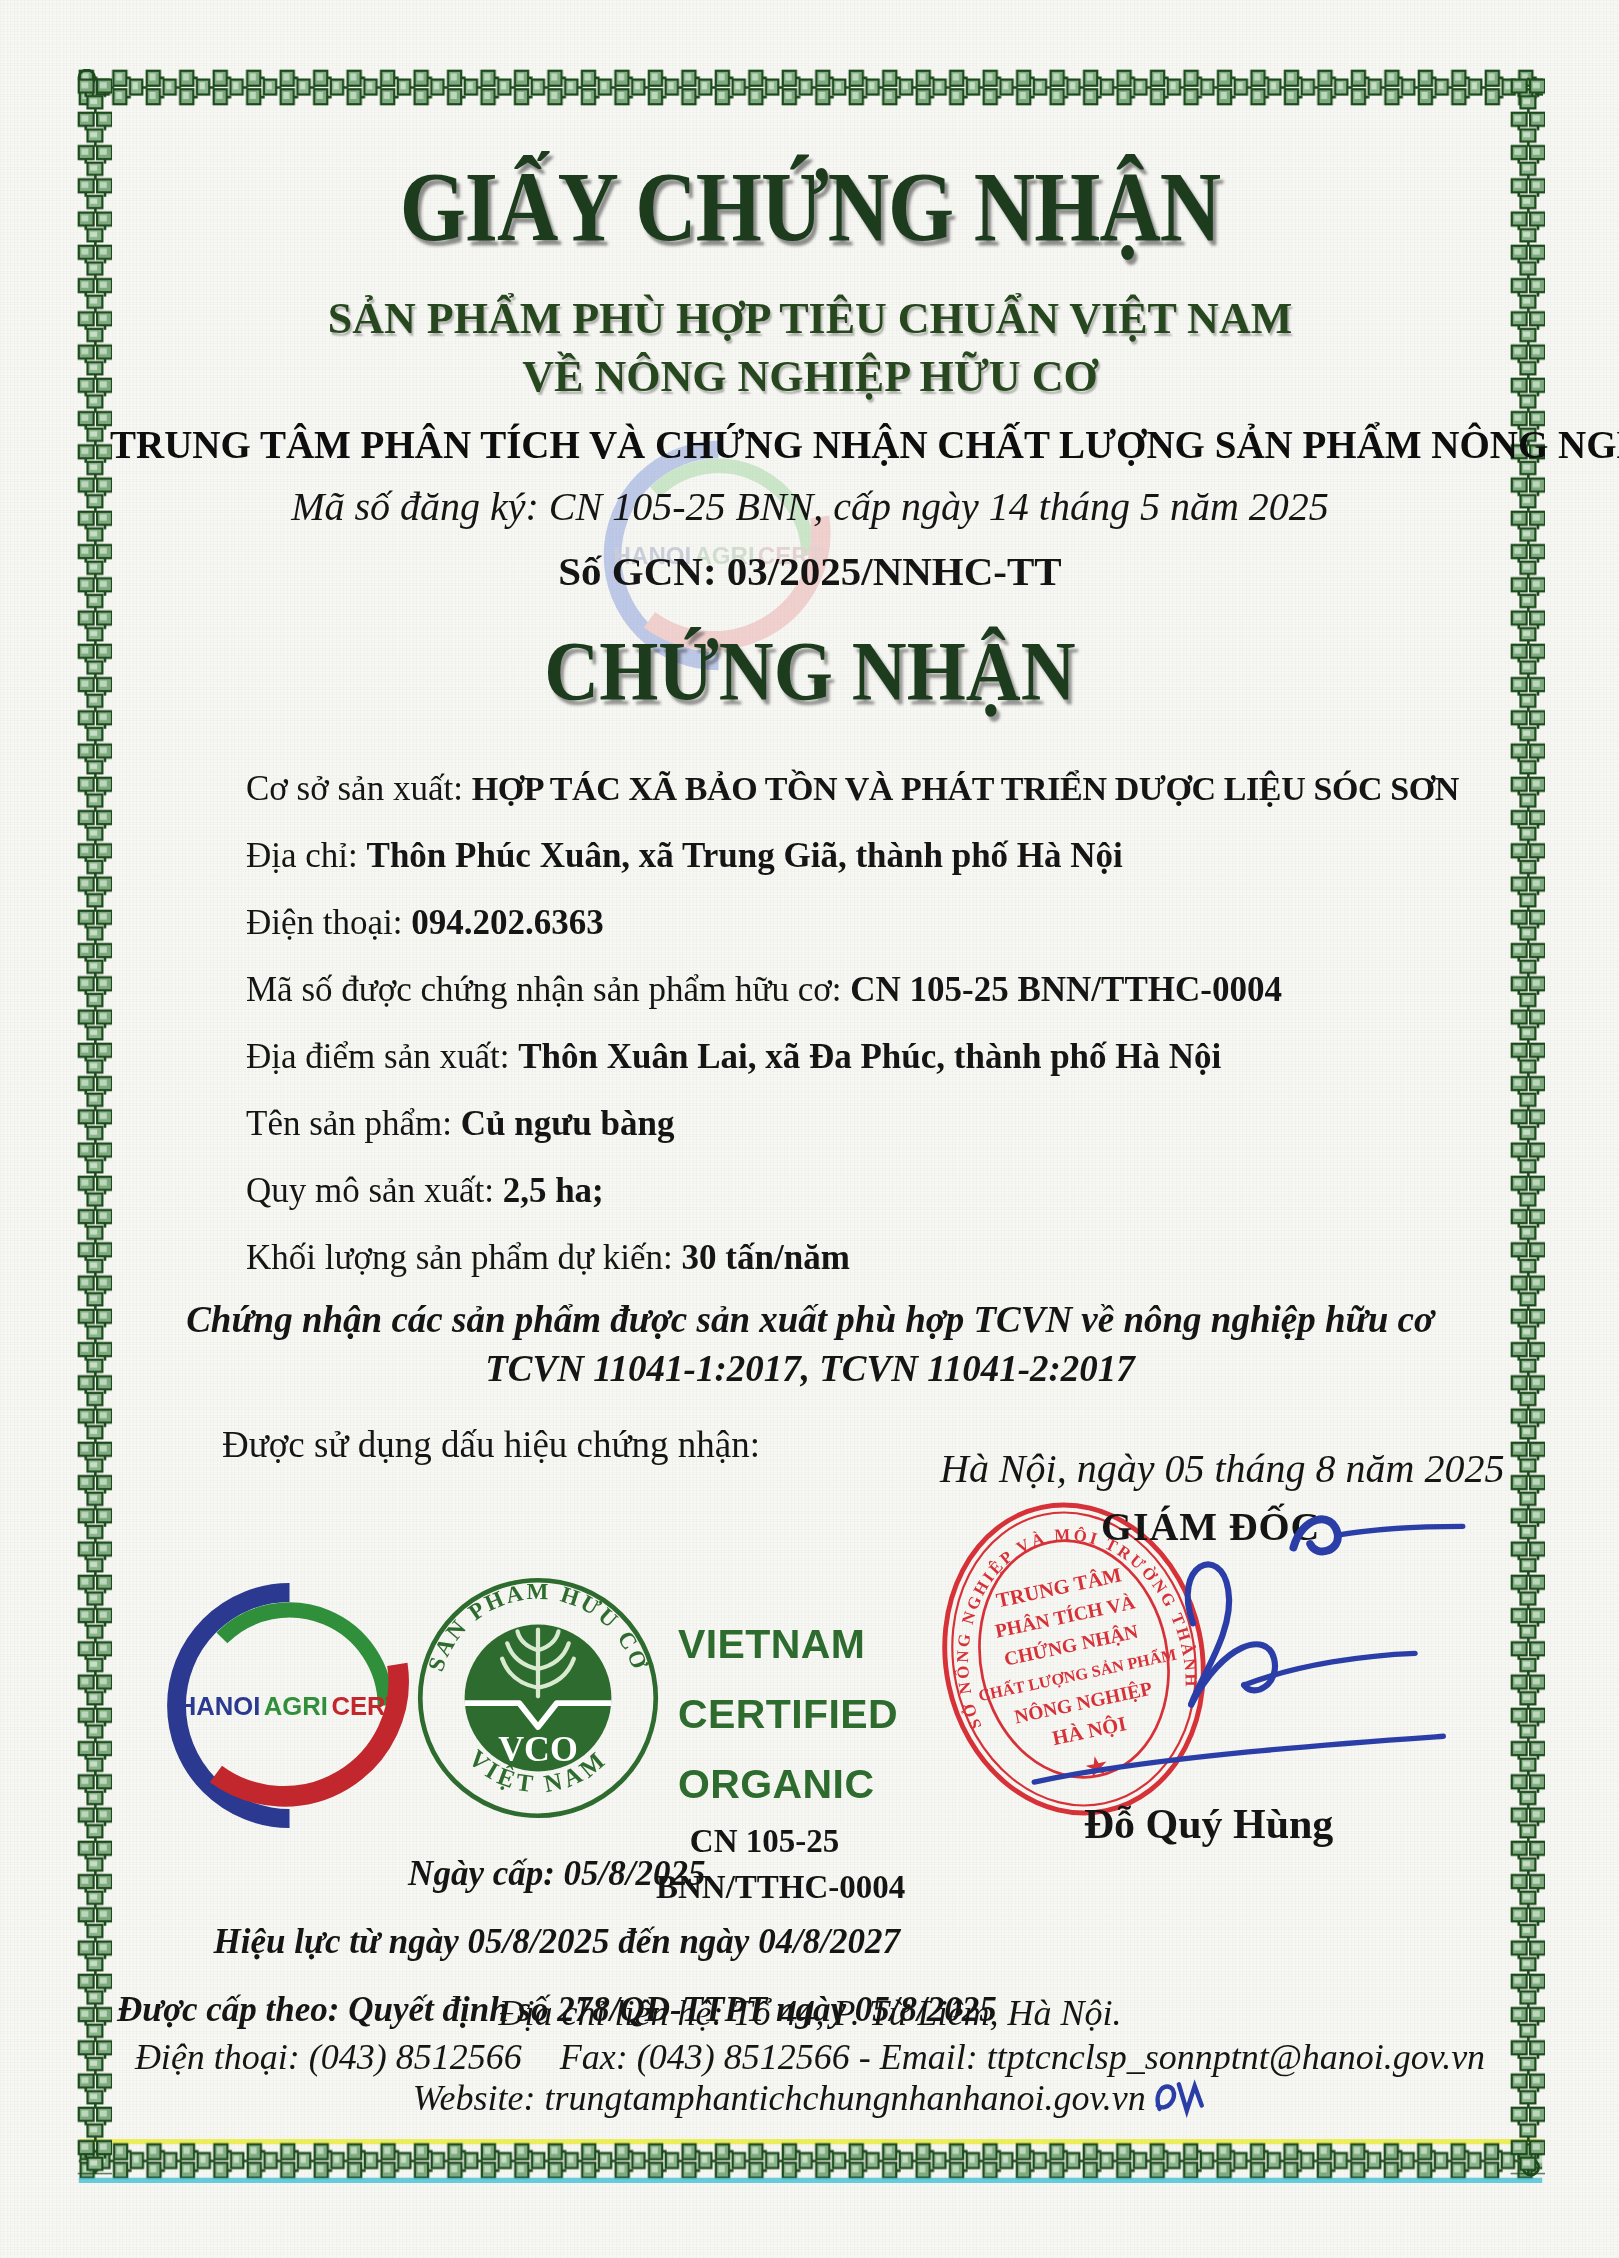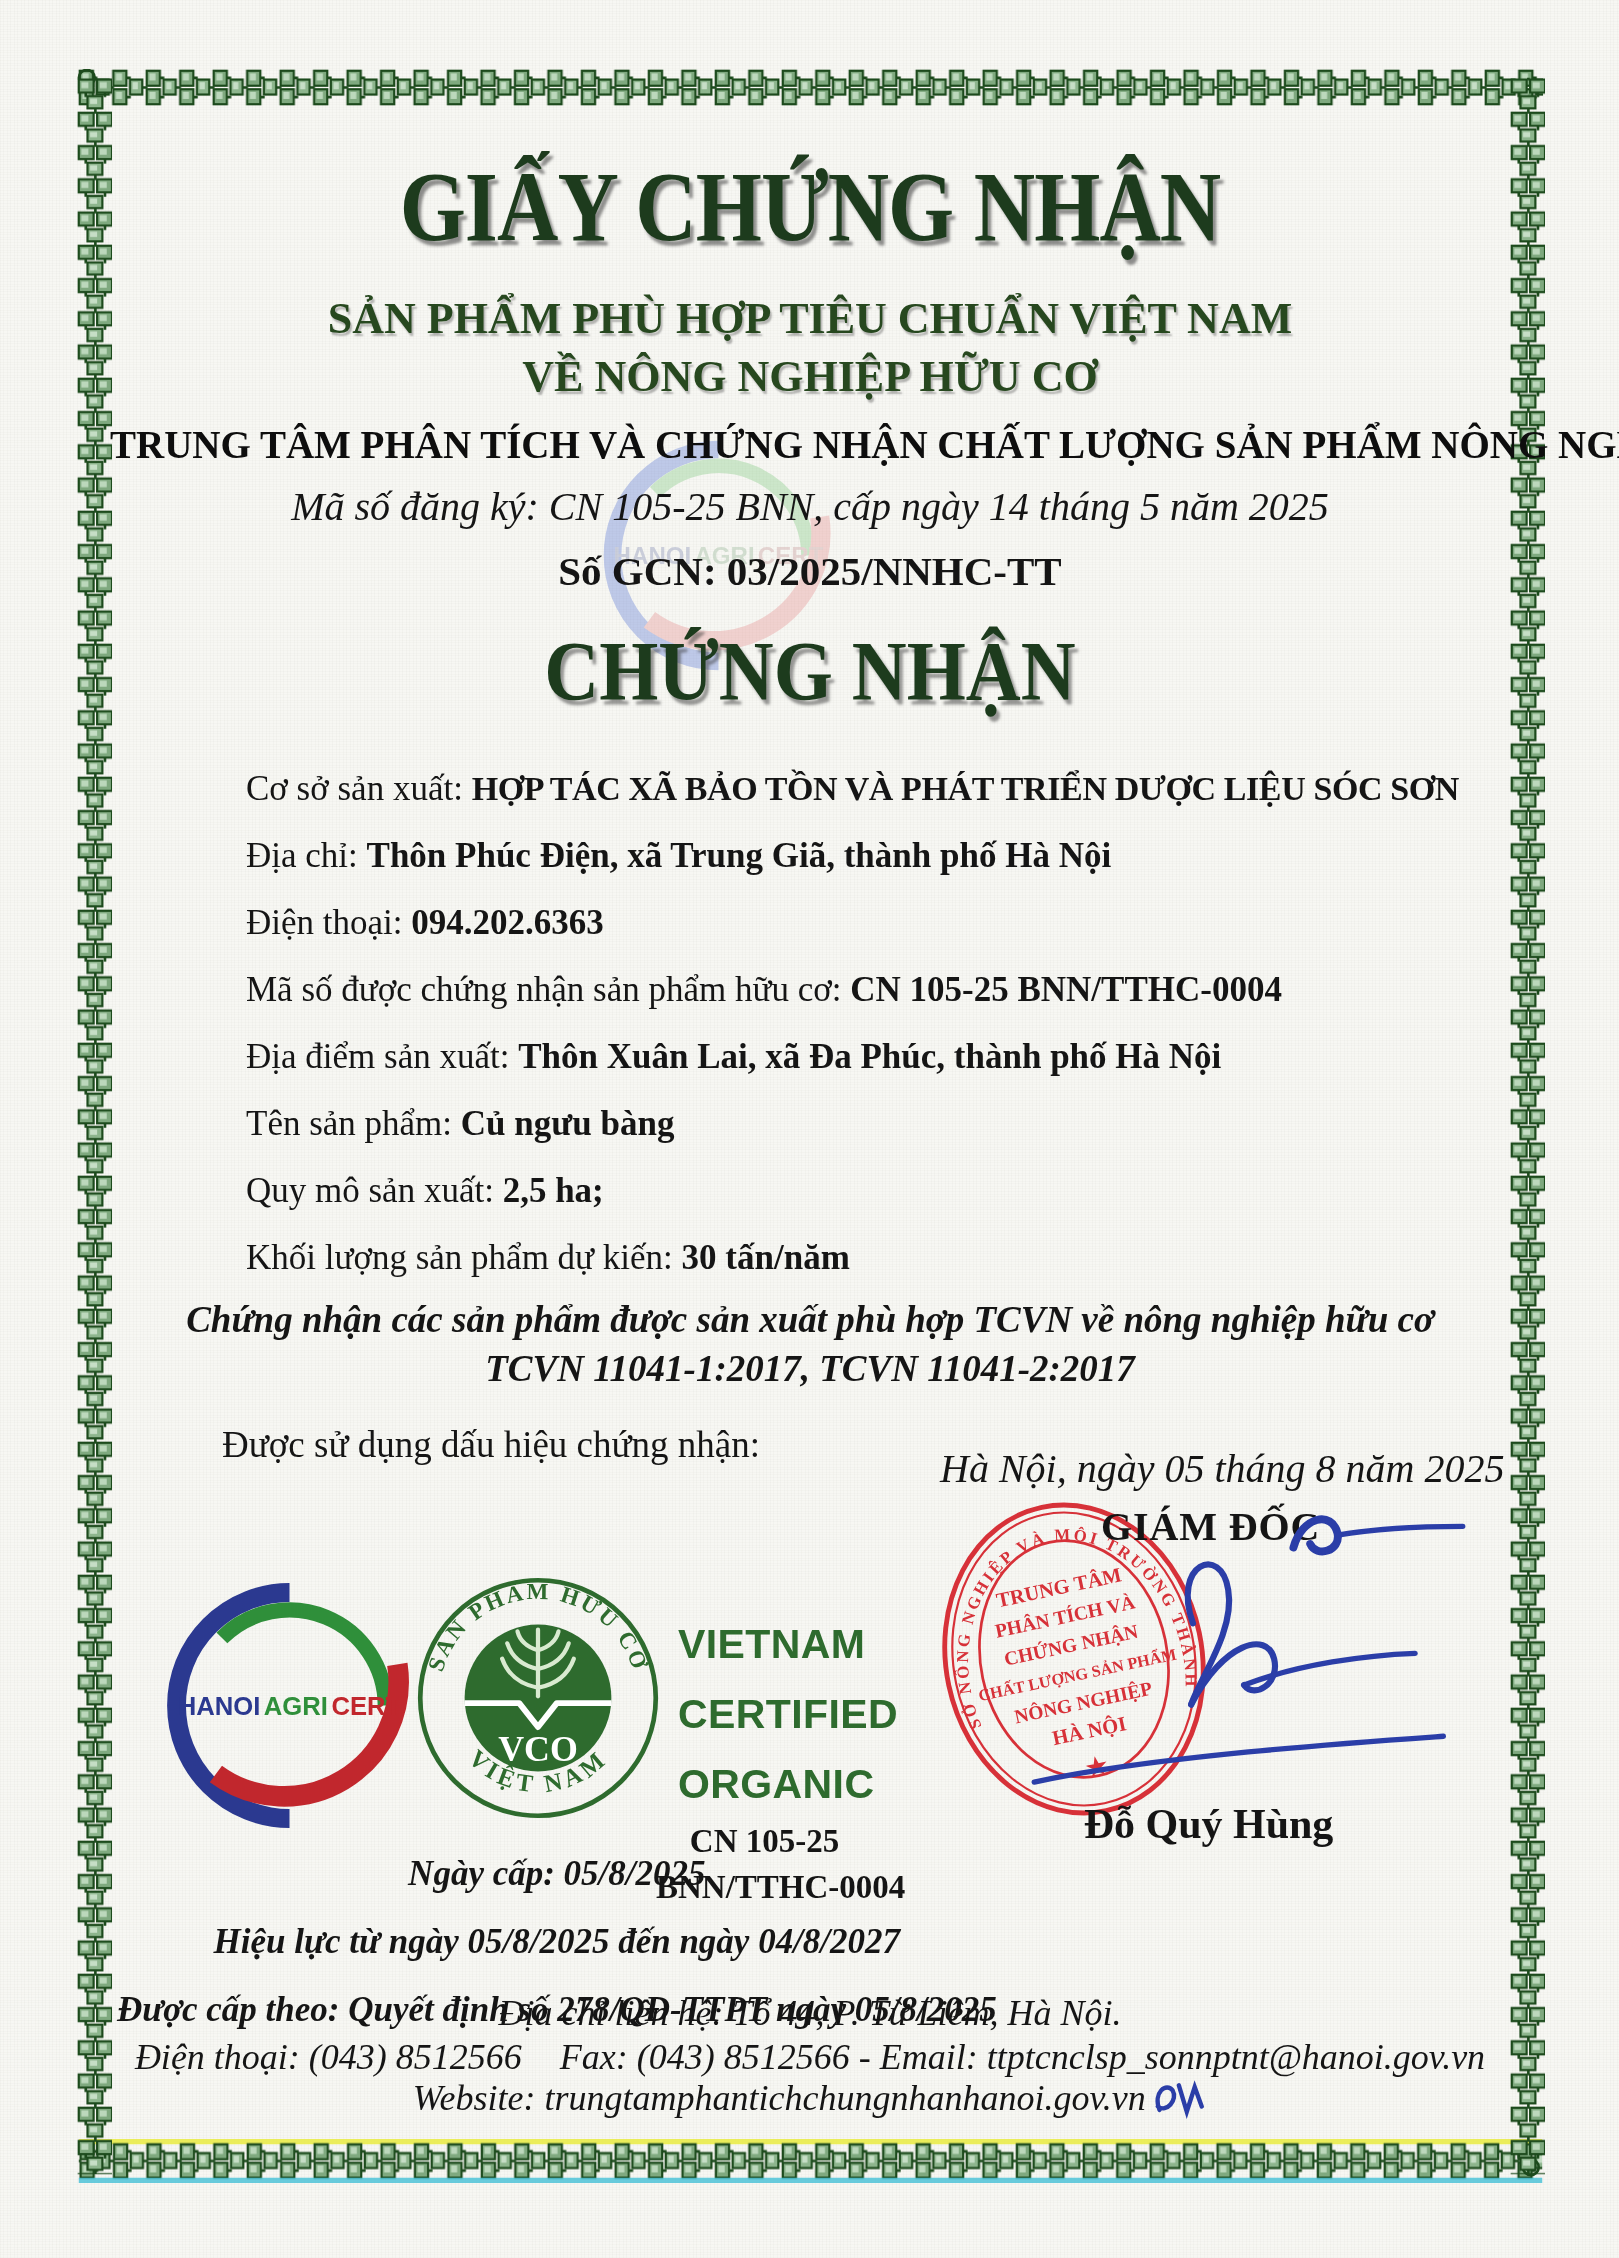--- a/index.html
+++ b/index.html
@@ -46,21 +46,21 @@
     font-family:"Liberation Sans","DejaVu Sans",sans-serif;letter-spacing:0.4px;}
   .organic-code{left:656px;width:217px;text-align:center;font-size:33px;font-weight:bold;white-space:nowrap;}
   .code1{top:1823px;}
   .code2{top:1869px;}
   .issuance{top:1840px;left:117px;font-size:35px;font-weight:bold;font-style:italic;line-height:68px;white-space:nowrap;text-align:center;}
   .footer-line{left:110px;right:110px;text-align:center;font-size:36px;font-style:italic;white-space:nowrap;}
   .f1{top:1992px;}
   .f2{top:2036px;}
   .f3{top:2077px;}
   .phone-row{display:flex;justify-content:center;gap:38px;}
-  .web-wrap{display:inline-flex;align-items:flex-end;gap:3.5px;}
+  .web-wrap{display:inline-flex;align-items:flex-start;gap:3.5px;}
   .watermark{opacity:.40;z-index:0;}
   .seal{z-index:4;opacity:.93;}
   .sig{z-index:7;}
   .logo{z-index:3;}
   .txtlayer{z-index:2;}
   svg text{font-family:"Liberation Serif","DejaVu Serif",serif;}
   svg .sans{font-family:"Liberation Sans","DejaVu Sans",sans-serif;}
 </style>
 </head>
 <body>
@@ -143,21 +143,21 @@
   <div class="abs ctr title txtlayer">GIẤY CHỨNG NHẬN</div>
   <div class="abs ctr subtitle sub1 txtlayer">SẢN PHẨM PHÙ HỢP TIÊU CHUẨN VIỆT NAM</div>
   <div class="abs ctr subtitle sub2 txtlayer">VỀ NÔNG NGHIỆP HỮU CƠ</div>
   <div class="abs ctr issuer txtlayer">TRUNG TÂM PHÂN TÍCH VÀ CHỨNG NHẬN CHẤT LƯỢNG SẢN PHẨM NÔNG NGHIỆP</div>
   <div class="abs ctr regline txtlayer">Mã số đăng ký: CN 105-25 BNN, cấp ngày 14 tháng 5 năm 2025</div>
   <div class="abs ctr gcnline txtlayer">Số GCN: 03/2025/NNHC-TT</div>
   <div class="abs ctr certify txtlayer">CHỨNG NHẬN</div>
 
   <div class="abs bodyrows txtlayer">
     <div class="brow r0"><span class="lbl">Cơ sở sản xuất: </span><span class="val">HỢP TÁC XÃ BẢO TỒN VÀ PHÁT TRIỂN DƯỢC LIỆU SÓC SƠN</span></div>
-    <div class="brow"><span class="lbl">Địa chỉ: </span><span class="val">Thôn Phúc Điện, xã Trung Giã, thành phố Hà Nội</span></div>
+    <div class="brow"><span class="lbl">Địa chỉ: </span><span class="val">Thôn Phúc Xuân, xã Trung Giã, thành phố Hà Nội</span></div>
     <div class="brow"><span class="lbl">Điện thoại: </span><span class="val">094.202.6363</span></div>
     <div class="brow"><span class="lbl">Mã số được chứng nhận sản phẩm hữu cơ: </span><span class="val">CN 105-25 BNN/TTHC-0004</span></div>
     <div class="brow"><span class="lbl">Địa điểm sản xuất: </span><span class="val">Thôn Xuân Lai, xã Đa Phúc, thành phố Hà Nội</span></div>
     <div class="brow"><span class="lbl">Tên sản phẩm: </span><span class="val">Củ ngưu bàng</span></div>
     <div class="brow"><span class="lbl">Quy mô sản xuất: </span><span class="val">2,5 ha;</span></div>
     <div class="brow"><span class="lbl">Khối lượng sản phẩm dự kiến: </span><span class="val">30 tấn/năm</span></div>
   </div>
 
   <div class="abs ctr statement txtlayer">
     <div>Chứng nhận các sản phẩm được sản xuất phù hợp TCVN về nông nghiệp hữu cơ</div>

